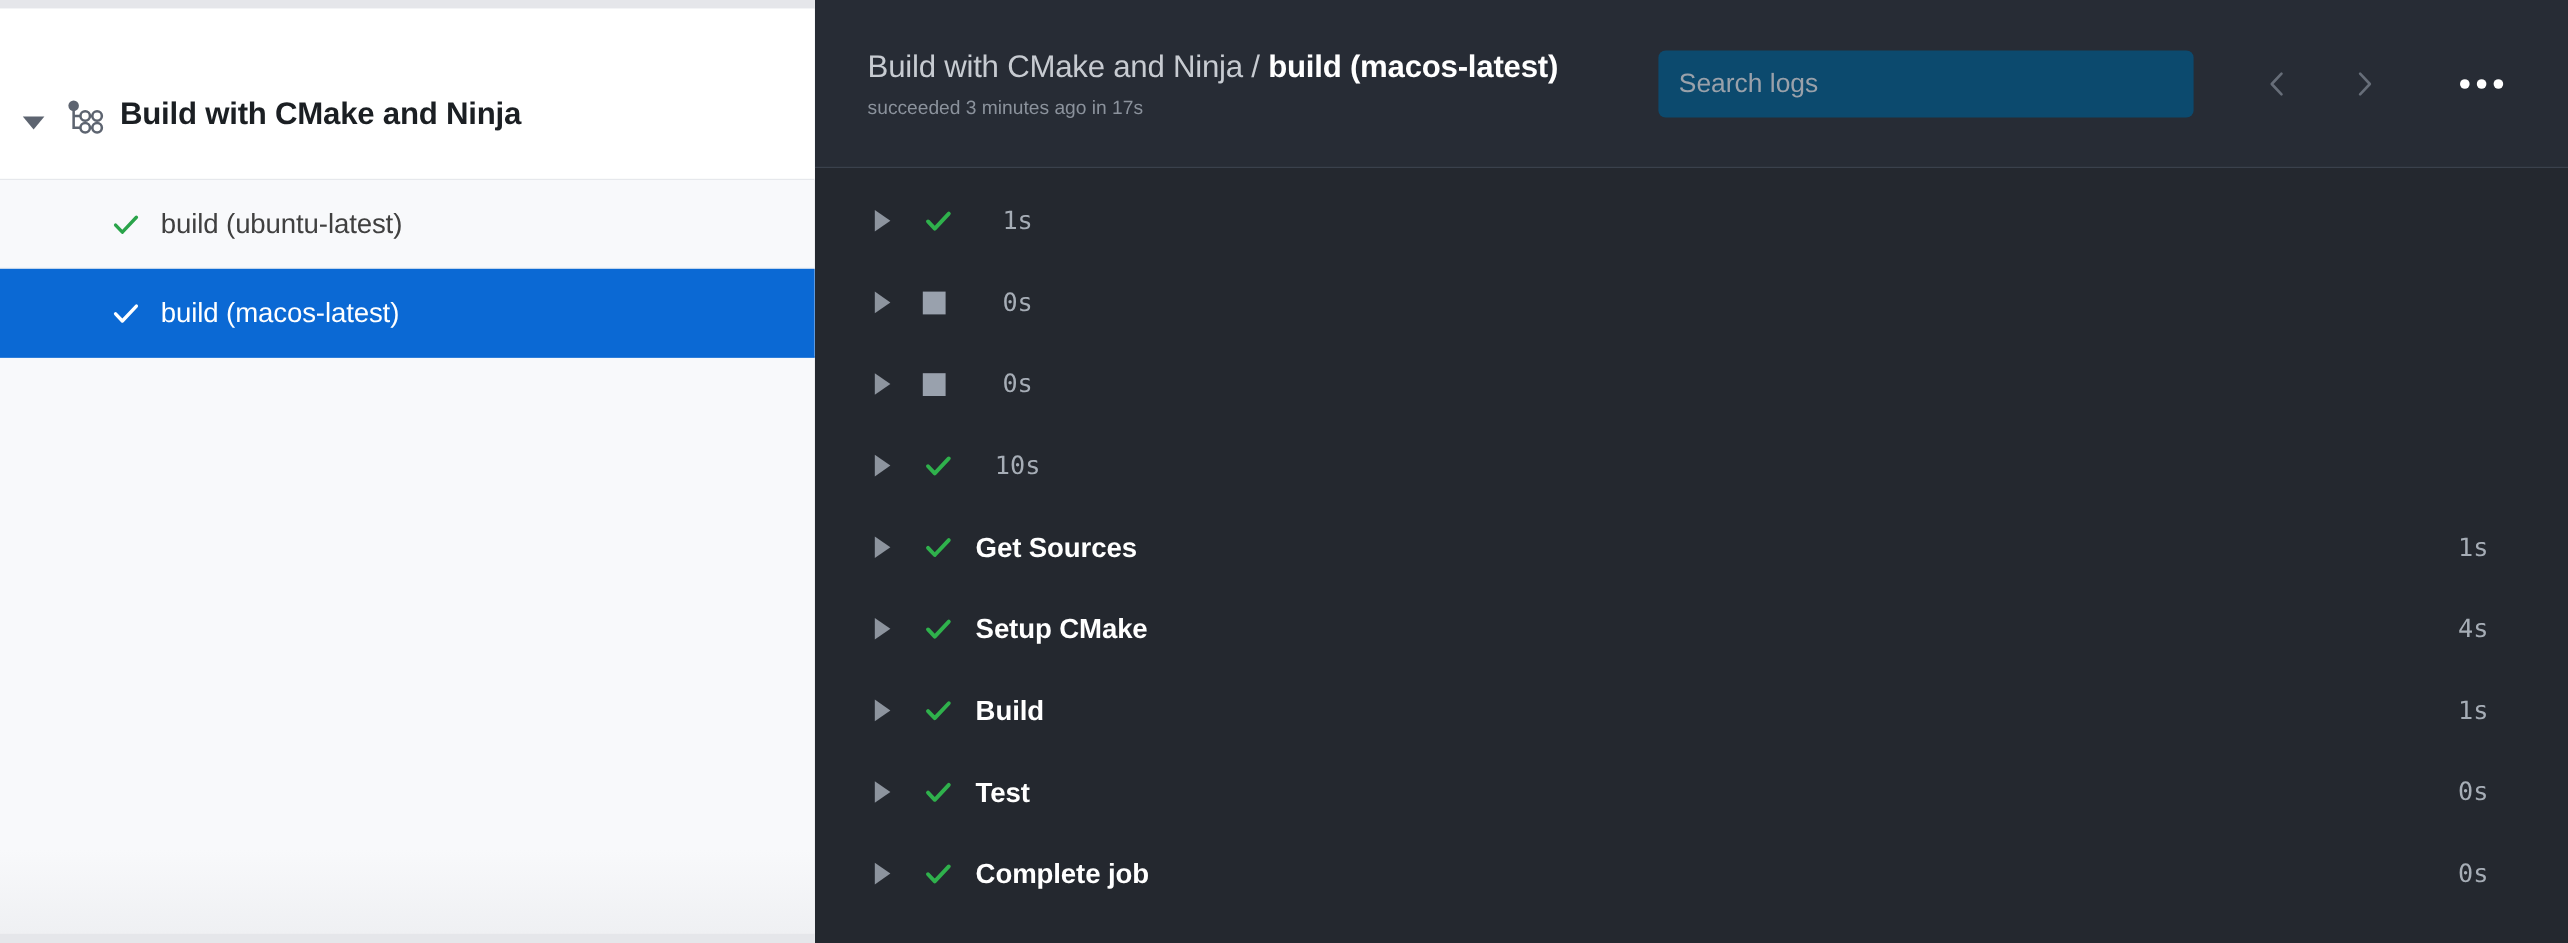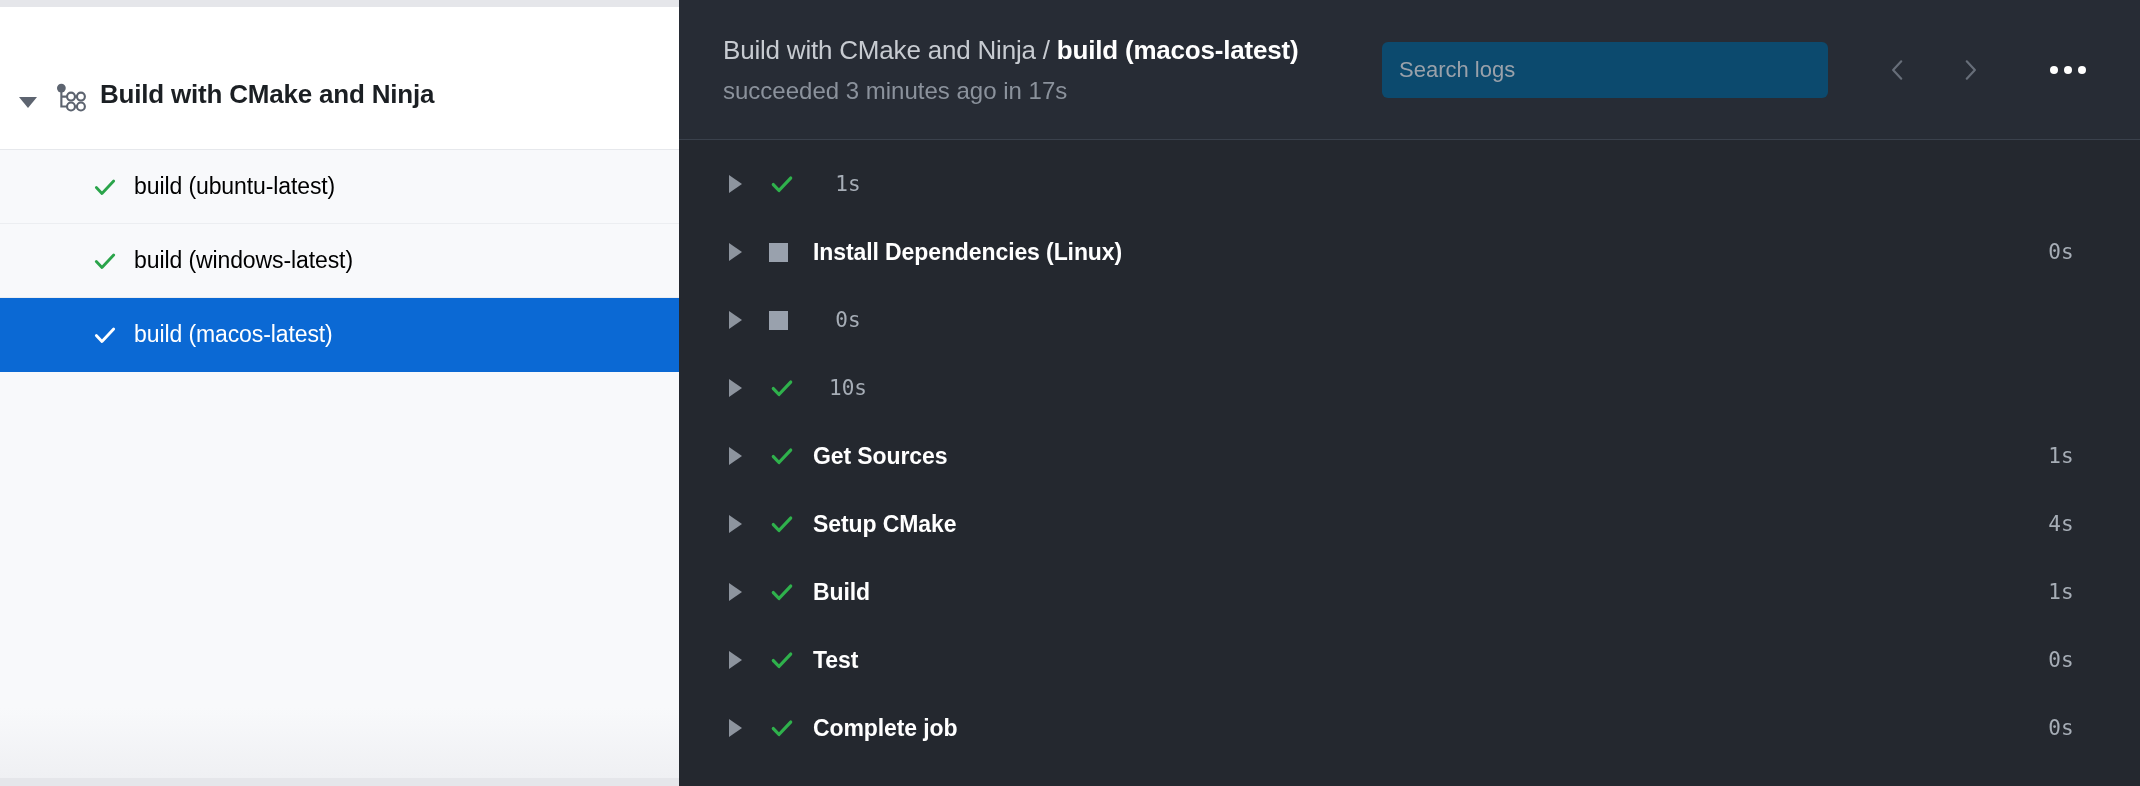--- a/index.html
+++ b/index.html
@@ -69,21 +69,21 @@
     display: flex; align-items: center;
     padding-left: 92px;
     border-bottom: 1px solid #eceef1;
   }
   .job-row:last-child { border-bottom: 1px solid #e4e6ea; }
   .job-check {
     width: 42px; display: flex; align-items: center;
     color: #2aa44a;
   }
   .job-label {
-    font-size: 23px; color: #000000; letter-spacing: -0.1px;
+    font-size: 23px; color: #404040; letter-spacing: -0.1px;
   }
   .job-row.selected { background: #0b69d4; border-bottom-color:#0b69d4; }
   .job-row.selected .job-label { color: #ffffff; }
   .job-row.selected .job-check { color: #ffffff; }
 
   .sidebar-fade {
     position: absolute; left: 0; right: 0; bottom: 8px; height: 70px;
     background: linear-gradient(180deg, rgba(248,249,251,0) 0%, #eff0f3 100%);
     pointer-events: none;
   }
@@ -102,21 +102,21 @@
     border-bottom: 1px solid #3a414c;
     display: flex; align-items: center;
     padding: 0 44px 0 44px;
     flex: 0 0 140px;
     gap: 24px;
   }
   .crumbs { flex: 1 1 auto; min-width: 0; }
   .crumb-line { font-size: 26px; color: #c7cbd1; letter-spacing: -0.2px; }
   .crumb-line .crumb-strong { color: #ffffff; font-weight: bold; }
   .crumb-status {
-    font-size: 24px; color: #8b929c; margin-top: 11px;
+    font-size: 16px; color: #8b929c; margin-top: 11px;
   }
 
   .search-box {
     width: 446px; height: 56px;
     background: #0c4a6e;
     border: none; border-radius: 6px;
     color: #e6e9ed; font-size: 22px;
     padding: 0 17px;
     font-family: "Liberation Sans", sans-serif;
     margin-right: 22px;
@@ -208,28 +208,20 @@
 
       <div class="job-row">
         <span class="job-check">
           <svg width="26" height="26" viewBox="0 0 24 24">
               <path d="M4 12.5 L9.2 18 L20 6.5" fill="none" stroke="currentColor" stroke-width="2.6" stroke-linecap="round" stroke-linejoin="round"></path>
             </svg>
         </span>
         <span class="job-label">build (ubuntu-latest)</span>
       </div>
 
-      <div class="job-row">
-        <span class="job-check">
-          <svg width="26" height="26" viewBox="0 0 24 24">
-              <path d="M4 12.5 L9.2 18 L20 6.5" fill="none" stroke="currentColor" stroke-width="2.6" stroke-linecap="round" stroke-linejoin="round"></path>
-            </svg>
-        </span>
-        <span class="job-label">build (windows-latest)</span>
-      </div>
 
       <div class="job-row selected">
         <span class="job-check">
           <svg width="26" height="26" viewBox="0 0 24 24">
               <path d="M4 12.5 L9.2 18 L20 6.5" fill="none" stroke="currentColor" stroke-width="2.6" stroke-linecap="round" stroke-linejoin="round"></path>
             </svg>
         </span>
         <span class="job-label">build (macos-latest)</span>
       </div>
 
@@ -289,21 +281,20 @@
         <span class="step-dur">1s</span>
       </div>
 
       <div class="step-row">
         <span class="step-caret">
             <span class="tri"></span>
           </span>
         <span class="step-status">
             <span class="sq"></span>
           </span>
-        <span class="step-name">Install Dependencies (Linux)</span>
         <span class="step-dur">0s</span>
       </div>
 
       <div class="step-row">
         <span class="step-caret">
             <span class="tri"></span>
           </span>
         <span class="step-status">
             <span class="sq"></span>
           </span>

